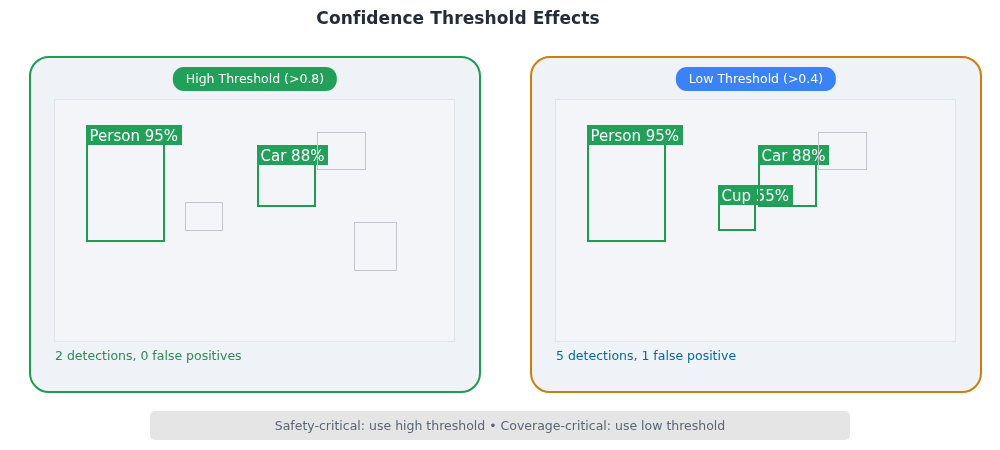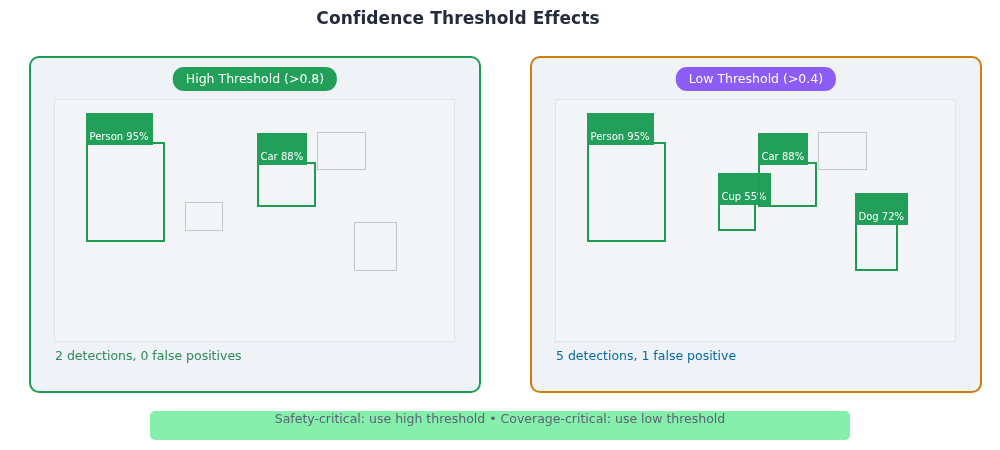--- a/index.html
+++ b/index.html
@@ -27,40 +27,40 @@
     color: #242b3d;
     letter-spacing: 0.1px;
   }
 
   
   .panel {
     position: absolute;
     top: 56px;
     width: 452px;
     height: 337px;
-    border-radius: 10px;
+    border-radius: 20px;
     background: #eff2f7;
     box-sizing: border-box;
   }
   .panel-left  { left: 29px;  border: 2.5px solid #1e9c52; }
   .panel-right { left: 530px; border: 2.5px solid #cd7d0b; }
 
   .panel-badge {
     position: absolute;
     top: 9px;
     left: 50%;
     transform: translateX(-50%);
     padding: 4px 13px 5px 13px;
     border-radius: 11px;
     font-size: 12.5px;
     color: #ffffff;
     white-space: nowrap;
   }
   .badge-green  { background: #22a05a; }
-  .badge-orange { background: #8b5cf6; }
+  .badge-orange { background: #3b82f6; }
 
   
   .canvas {
     position: absolute;
     left: 23px;
     top: 41px;
     width: 401px;
     height: 243px;
     background: #f4f5f9;
     border: 1px solid #e2e4ec;
@@ -78,23 +78,23 @@
   .box.ghost {
     border: 1.5px solid #c3c5cd;
   }
   .box-label {
     position: absolute;
     left: -2.5px;
     bottom: 100%;
     margin-bottom: -1px;
     background: #22a05a;
     color: #ffffff;
-    font-size: 10px;
+    font-size: 15px;
     line-height: 15px;
-    padding: 16px 4px 1px 4px;
+    padding: 4px 4px 1px 4px;
     white-space: nowrap;
   }
 
   
   .panel-caption {
     position: absolute;
     left: 24px;
     bottom: 28px;
     font-size: 12.5px;
     white-space: nowrap;
@@ -102,23 +102,24 @@
   .cap-green  { color: #2b8a56; }
   .cap-orange { color: #0369a1; }
 
   
   .advice {
     position: absolute;
     left: 150px;
     top: 411px;
     width: 700px;
     height: 29px;
-    background: #86efac;
+    background: #e5e5e5;
     border-radius: 5px;
     display: flex;
+    align-items: center;
     justify-content: center;
   }
   .advice-text {
     font-size: 12.5px;
     color: #5a6475;
     white-space: nowrap;
   }
 </style>
 </head>
 <body>
@@ -147,23 +148,20 @@
         <div class="box detected" style="left: 31px; top: 42px; width: 79px; height: 100px;">
           <span class="box-label">Person 95%</span>
         </div>
         <div class="box detected" style="left: 130px; top: 102px; width: 38px; height: 29px; margin-left: 32px;">
           <span class="box-label">Cup 55%</span>
         </div>
         <div class="box detected" style="left: 202px; top: 62px; width: 59px; height: 45px;">
           <span class="box-label">Car 88%</span>
         </div>
         <div class="box ghost" style="left: 262px; top: 32px; width: 49px; height: 38px;"></div>
-        <div class="box detected" style="left: 299px; top: 122px; width: 43px; height: 49px;">
-          <span class="box-label">Dog 72%</span>
-        </div>
       </div>
       <div class="panel-caption cap-orange">5 detections, 1 false positive</div>
     </div>
   </div>
 
 <div class="advice">
   <span class="advice-text">Safety-critical: use high threshold • Coverage-critical: use low threshold</span>
 </div>
 
 </body></html>

